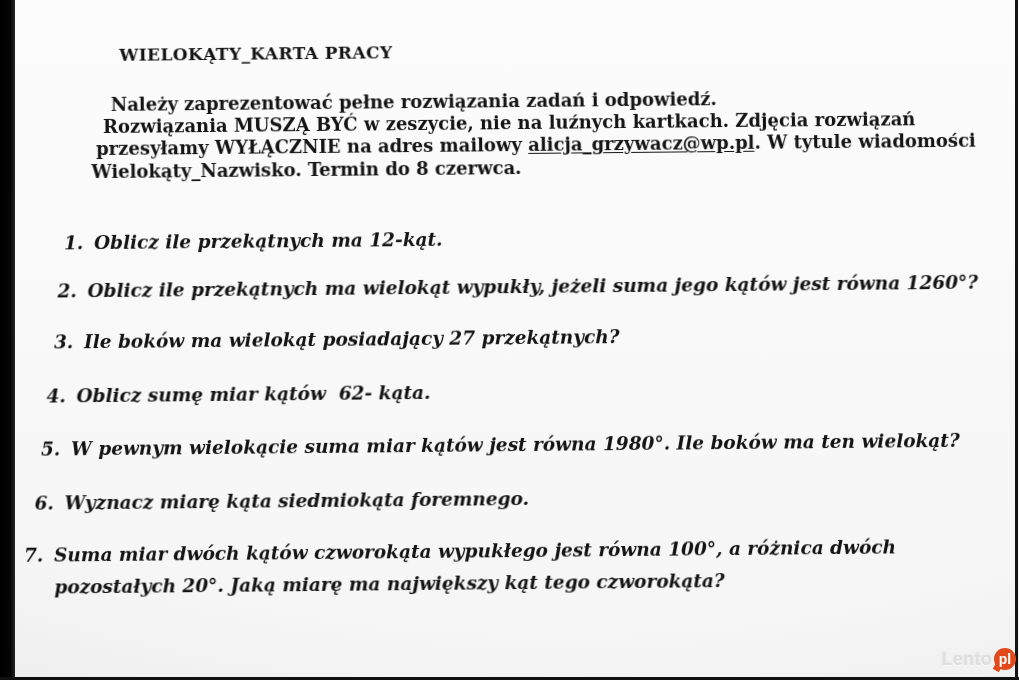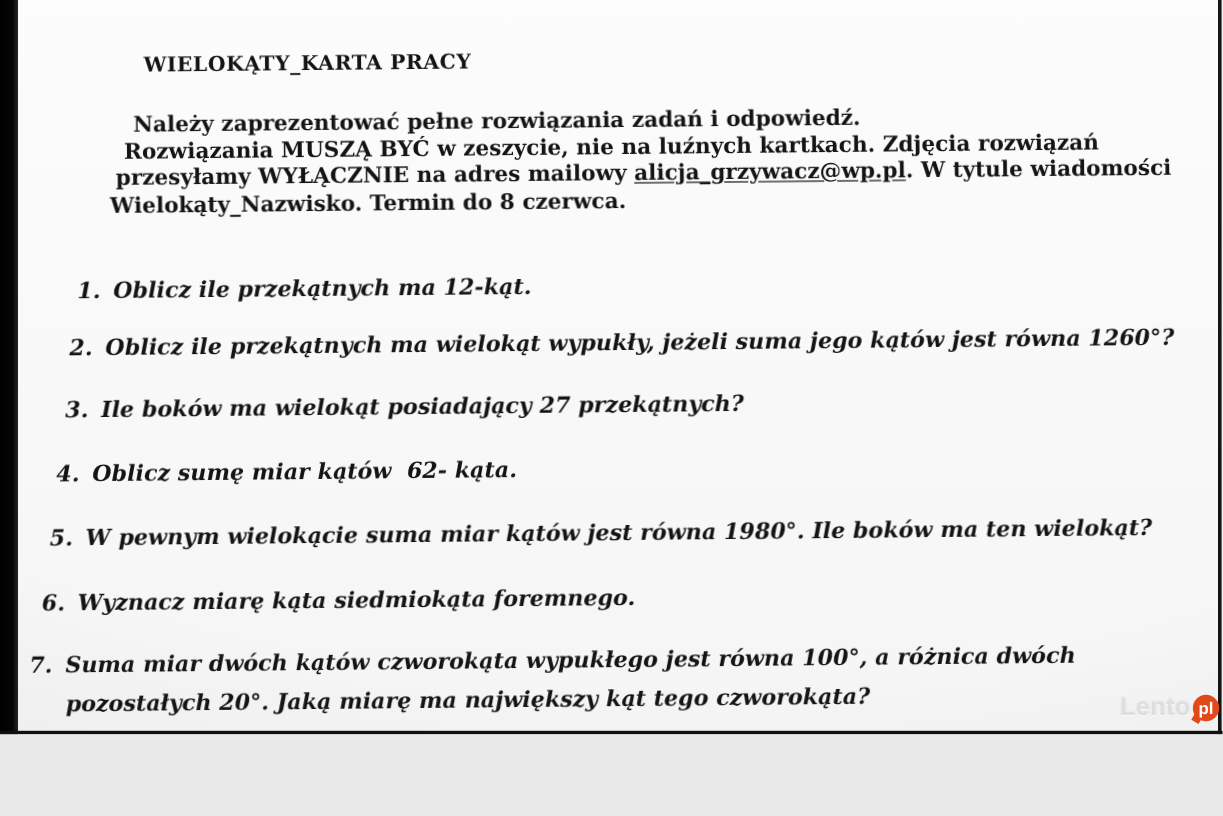--- a/index.html
+++ b/index.html
@@ -2,21 +2,21 @@
 <html><head>
 <meta charset="utf-8">
 <style>
   html, body {
     margin: 0; padding: 0;
     background: #e9e9e9;
     font-family: "DejaVu Serif", serif;
   }
   .stage {
     position: relative;
-    width: 1019px; height: 612px;
+    width: 1019px; height: 680px;
     overflow: hidden;
     background:
       radial-gradient(130% 100% at 55% 38%, rgba(255,255,255,0) 55%, rgba(110,110,110,0.10) 100%),
       linear-gradient(#fcfcfc, #f5f5f5);
   }
   
   .edge-left {
     position: absolute; left: 0; top: 0;
     width: 15px; height: 100%;
     background: linear-gradient(90deg, #000 0%, #050505 70%, #262626 100%);
@@ -77,21 +77,21 @@
   .p7 .ptext { white-space: pre-wrap; width: 885px; }
 
   
   .watermark {
     position: absolute; right: 3px; bottom: 10px;
     display: flex; align-items: center; gap: 2px;
     z-index: 6;
   }
   .wm-text {
     font-family: "Liberation Sans", sans-serif;
-    font-weight: 700; font-size: 21px;
+    font-weight: 700; font-size: 18px;
     color: #dedede; letter-spacing: 0.3px;
     text-shadow: 0 1px 1px rgba(255,255,255,0.9), 0 0 2px rgba(170,170,170,0.35);
     text-align: center;
   }
   .wm-badge {
     position: relative;
     width: 22px; height: 22px;
     border-radius: 50%;
     background: #e2491a;
     display: flex; align-items: center; justify-content: center;

